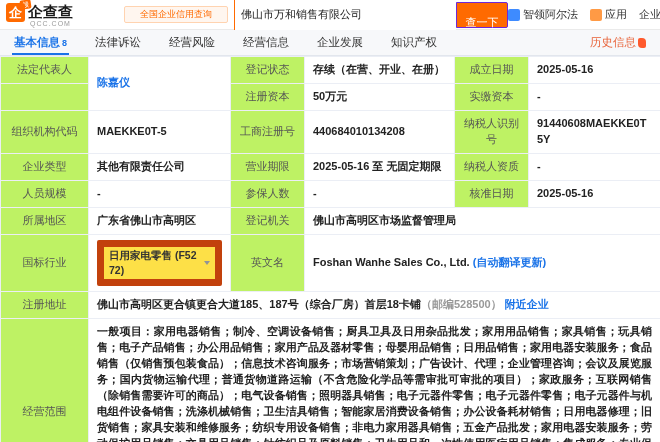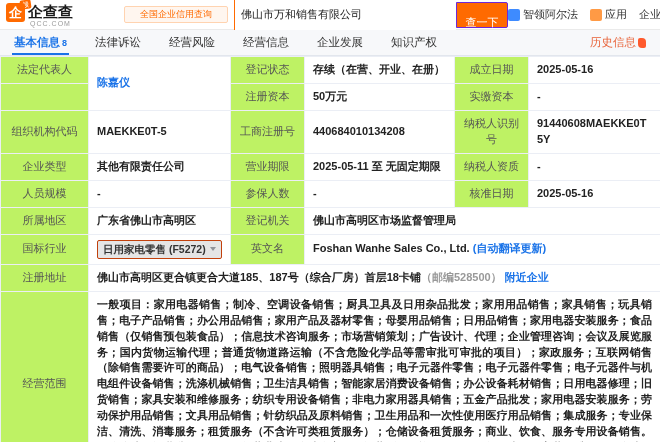--- a/index.html
+++ b/index.html
@@ -207,26 +207,26 @@
     text-align: center;
     font-size: 11px;
   }
   td.value { color: #222; background: #fff; font-weight: bold; }
   .link { color: #1a73e8; cursor: pointer; }
   .muted { color: #999; }
   .select-chip {
     display: inline-flex;
     align-items: center;
     gap: 4px;
-    border: 1px solid #c2410c;
+    border: 7px solid #c2410c;
     border-radius: 2px;
     padding: 1px 5px;
     font-size: 10.5px;
     color: #333;
-    background: #e5e5e5;
+    background: #fde047;
     cursor: pointer;
   }
   .caret {
     width: 0; height: 0;
     border-left: 3.5px solid transparent;
     border-right: 3.5px solid transparent;
     border-top: 4px solid #909399;
     display: inline-block;
   }
   .scope-text {
@@ -328,21 +328,21 @@
       <td class="value">MAEKKE0T-5</td>
       <td class="label">工商注册号</td>
       <td class="value">440684010134208</td>
       <td class="label">纳税人识别号</td>
       <td class="value">91440608MAEKKE0T5Y</td>
     </tr>
     <tr>
       <td class="label">企业类型</td>
       <td class="value">其他有限责任公司</td>
       <td class="label">营业期限</td>
-      <td class="value">2025-05-11 至 无固定期限</td>
+      <td class="value">2025-05-16 至 无固定期限</td>
       <td class="label">纳税人资质</td>
       <td class="value">-</td>
     </tr>
     <tr>
       <td class="label">人员规模</td>
       <td class="value">-</td>
       <td class="label">参保人数</td>
       <td class="value">-</td>
       <td class="label">核准日期</td>
       <td class="value">2025-05-16</td>

